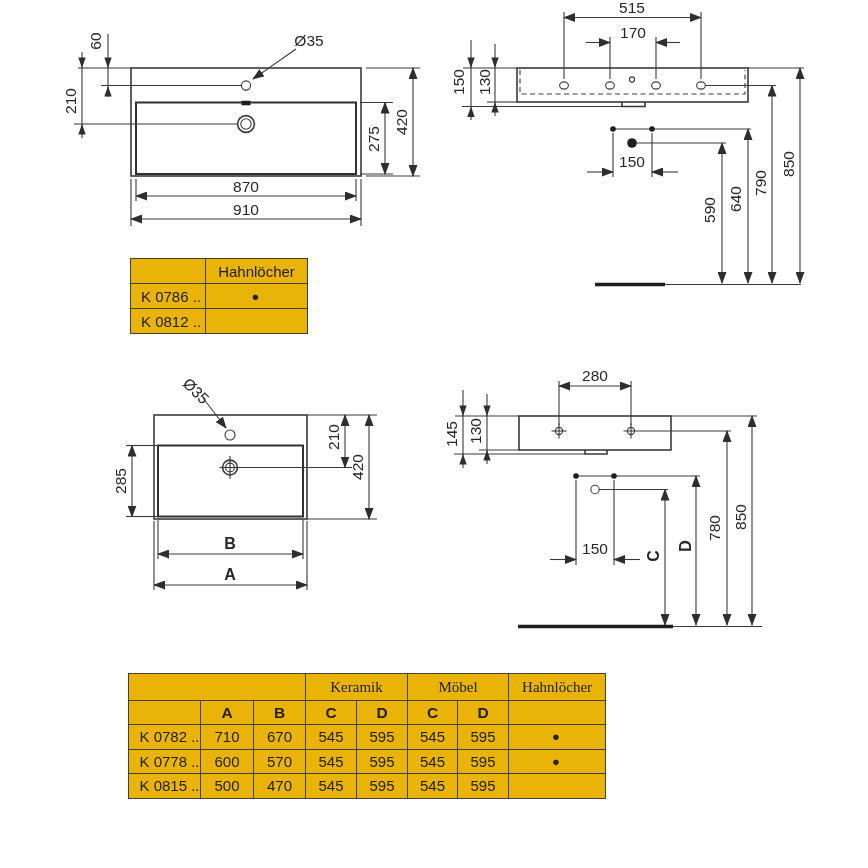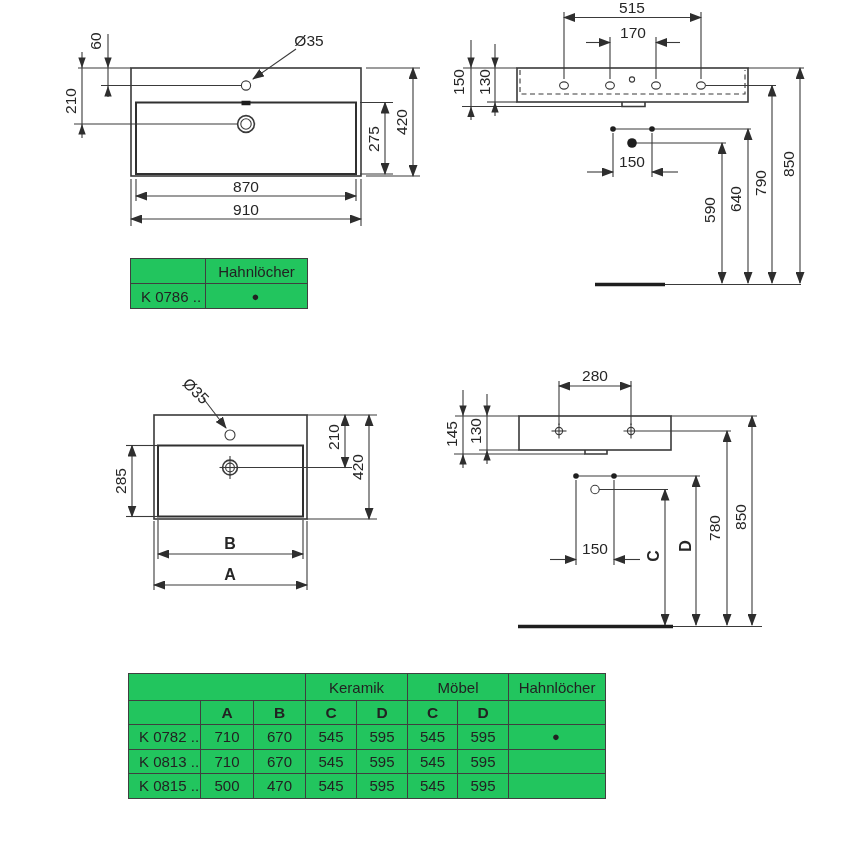--- a/index.html
+++ b/index.html
@@ -9,32 +9,32 @@
   svg text{fill:#262626;font-size:15.5px;font-family:"Liberation Sans","DejaVu Sans",sans-serif;}
   svg text.bold{font-weight:bold;font-size:16px;}
   .obj{stroke:#3a3a3a;stroke-width:1.6;fill:none;}
   .obj2{stroke:#303030;stroke-width:2;fill:none;}
   .dim{stroke:#3a3a3a;stroke-width:1.1;fill:none;}
   .dash{stroke:#3a3a3a;stroke-width:1.1;fill:none;stroke-dasharray:5,3.5;}
   .thick{stroke:#1e1e1e;stroke-width:3.6;fill:none;}
   .ah{fill:#2e2e2e;stroke:none;}
   .holefill{fill:#1e1e1e;stroke:none;}
   table{border-collapse:collapse;position:absolute;table-layout:fixed;
-        font-size:15px;color:#222;background:#22c55e;}
+        font-size:15px;color:#222;background:#eab308;}
   td,th{border:1.6px solid #3f3f3f;text-align:center;vertical-align:middle;
         padding:0;overflow:hidden;white-space:nowrap;font-weight:normal;}
   td.code{text-align:left;padding-left:10px;}
   td.dots{font-size:13px;letter-spacing:2px;}
   th.letter{font-weight:bold;font-size:15.5px;}
   #small-table{left:130px;top:258px;width:177px;}
   #small-table td{height:24px;}
   #big-table{left:128px;top:673px;width:477px;}
-  #big-table tr.h1 td{height:26px;}
+  #big-table tr.h1 td{height:26px;font-family:Liberation Serif, serif;}
   #big-table tr.h2 th{height:23px;}
-  #big-table tr.d td{height:23.5px;}
+  #big-table tr.d td{height:23.5px;text-align:center;}
 </style>
 </head>
 <body>
 
 <div id="canvas">
 <svg width="868" height="868" viewBox="0 0 868 868">
   <defs>
     <marker id="ar" markerUnits="userSpaceOnUse" markerWidth="12" markerHeight="9" refX="11" refY="4.5" orient="auto-start-reverse">
       <path d="M0,0 L12,4.5 L0,9 z" fill="#2e2e2e"></path>
     </marker>
@@ -231,20 +231,24 @@
       </colgroup>
   <tbody>
         <tr>
     <td></td>
     <td>Hahnlöcher</td>
   </tr>
   <tr>
     <td class="code">K 0786 ..</td>
     <td class="dots">●</td>
   </tr>
+  <tr>
+    <td class="code">K 0812 ..</td>
+    <td class="dots"></td>
+  </tr>
 </tbody>
     </table>
 
 <table id="big-table">
   <colgroup>
     <col style="width:72px">
         <col style="width:53px">
         <col style="width:52px">
     <col style="width:51px">
         <col style="width:51px">
@@ -273,28 +277,28 @@
     <td class="code">K 0782 ..</td>
     <td>710</td>
     <td>670</td>
     <td>545</td>
     <td>595</td>
     <td>545</td>
     <td>595</td>
     <td class="dots">●</td>
   </tr>
   <tr class="d">
-    <td class="code">K 0813 ..</td>
-    <td>710</td>
-    <td>670</td>
-    <td>545</td>
-    <td>595</td>
-    <td>545</td>
-    <td>595</td>
-    <td class="dots"></td>
+    <td class="code">K 0778 ..</td>
+    <td>600</td>
+    <td>570</td>
+    <td>545</td>
+    <td>595</td>
+    <td>545</td>
+    <td>595</td>
+    <td class="dots">●</td>
   </tr>
   <tr class="d">
     <td class="code">K 0815 ..</td>
     <td>500</td>
     <td>470</td>
     <td>545</td>
     <td>595</td>
     <td>545</td>
     <td>595</td>
     <td class="dots"></td>

